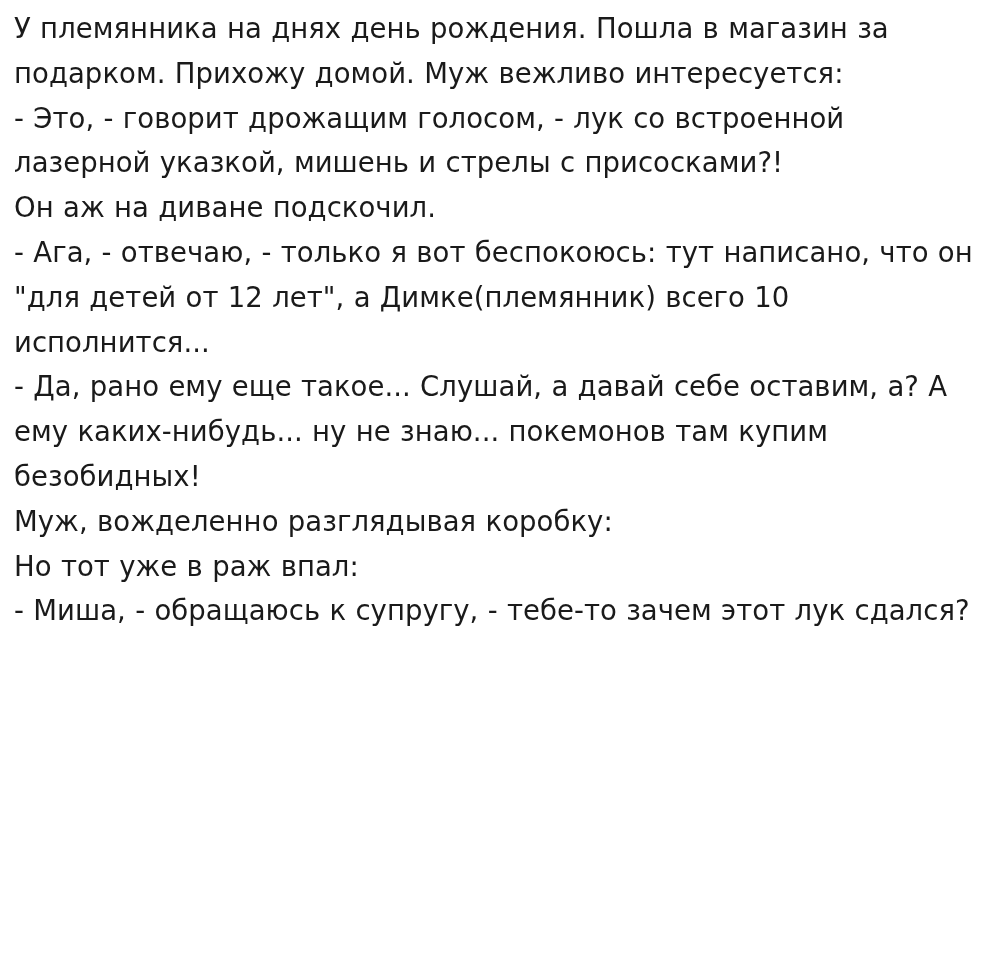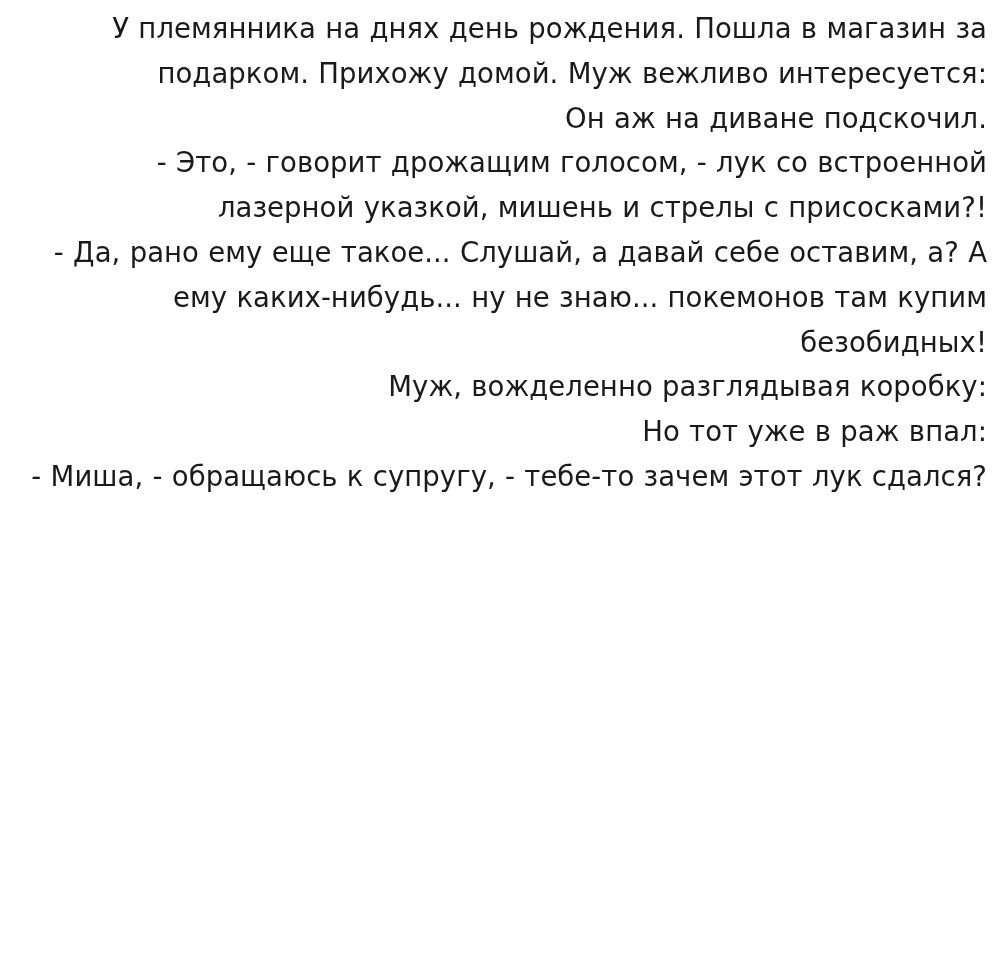--- a/index.html
+++ b/index.html
@@ -16,31 +16,31 @@
   .story {
     box-sizing: border-box;
     width: 1001px;
     padding: 6px 14px 0 14px;
     color: #1a1a1a;
     font-size: 27.5px;
     line-height: 44.8px;
     font-weight: 400;
     letter-spacing: 0.05px;
     word-spacing: 0.5px;
-    text-align: right;
   }
   .story p {
     margin: 0;
     padding: 0;
   }
 </style>
 </head>
 <body>
 
 <div class="story">
   <p>У племянника на днях день рождения. Пошла в магазин за подарком. Прихожу домой. Муж вежливо интересуется:</p>
+  <p>- Это, - говорит дрожащим голосом, - лук со встроенной лазерной указкой, мишень и стрелы с присосками?!</p>
   <p>Он аж на диване подскочил.</p>
-  <p>- Это, - говорит дрожащим голосом, - лук со встроенной лазерной указкой, мишень и стрелы с присосками?!</p>
+  <p>- Ага, - отвечаю, - только я вот беспокоюсь: тут написано, что он "для детей от 12 лет", а Димке(племянник) всего 10 исполнится...</p>
   <p>- Да, рано ему еще такое... Слушай, а давай себе оставим, а? А ему каких-нибудь... ну не знаю... покемонов там купим безобидных!</p>
   <p>Муж, вожделенно разглядывая коробку:</p>
   <p>Но тот уже в раж впал:</p>
   <p>- Миша, - обращаюсь к супругу, - тебе-то зачем этот лук сдался?</p>
 </div>
 
 </body></html>

